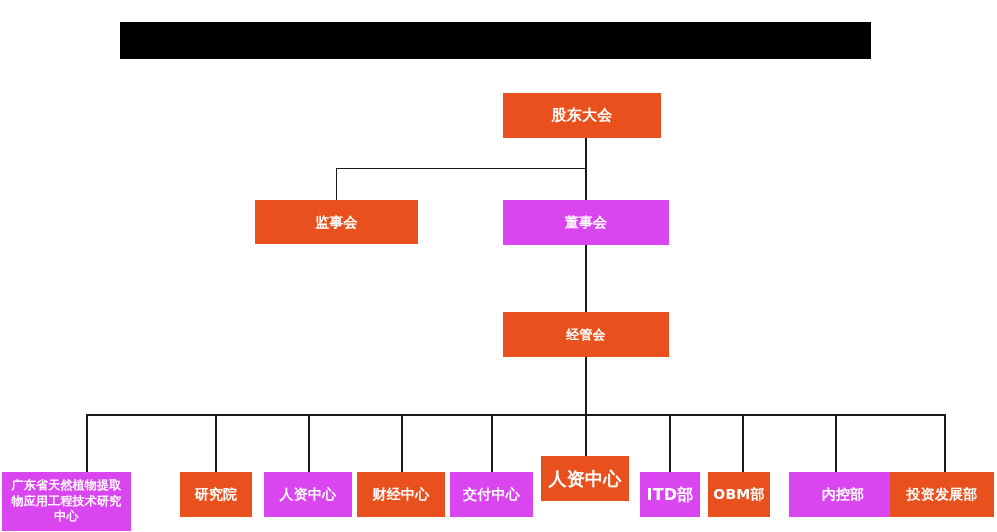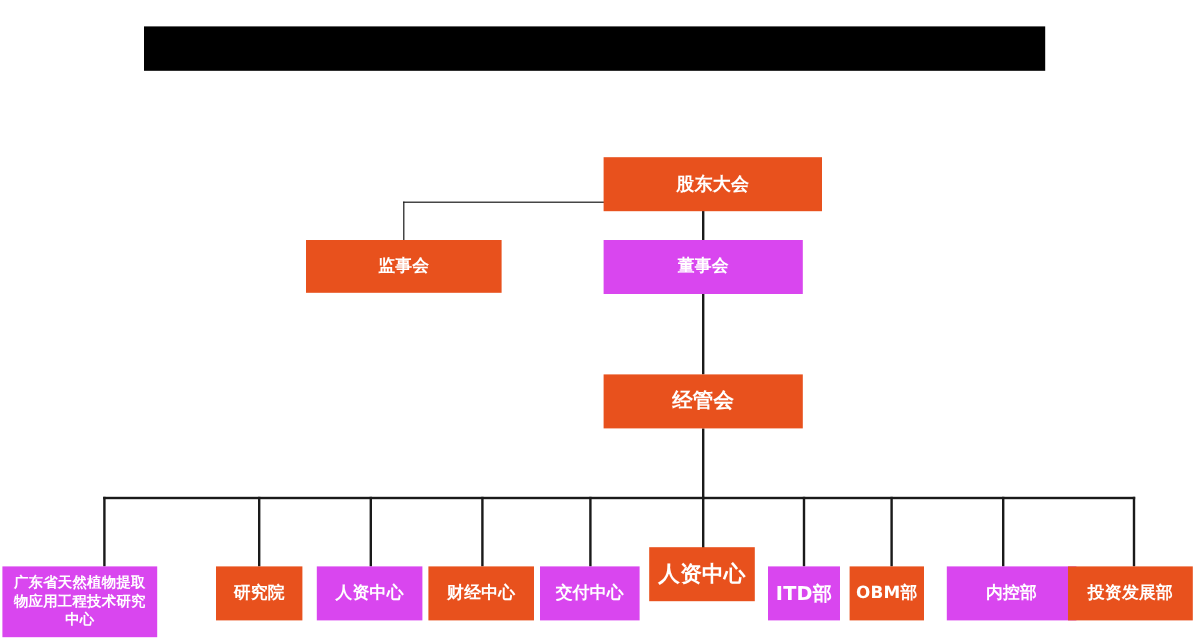--- a/index.html
+++ b/index.html
@@ -64,21 +64,21 @@
   .thin { width: 1px; }
   .thin-h { height: 1px; }
 </style>
 </head>
 <body>
 
 <div id="canvas">
 
   <div class="redaction-bar"></div>
 
-  <div class="node dark" style="left:503px; top:93px; width:182px; height:45px; font-size:15px;margin-top:38px;">
+  <div class="node dark" style="left:503px; top:93px; width:158px; height:45px; font-size:15px;">
     <span>股东大会</span>
   </div>
 
   <div class="line-v" style="left:585px; top:138px; height:31px;"></div>
 
   <div class="line-h thin-h" style="left:336px; top:168px; width:250px;"></div>
 
   <div class="line-v thin" style="left:336px; top:168px; height:33px;"></div>
 
   <div class="line-v" style="left:585px; top:168px; height:33px;"></div>
@@ -86,21 +86,21 @@
   <div class="node dark" style="left:255px; top:200px; width:163px; height:44px; font-size:14px;">
     <span>监事会</span>
   </div>
 
   <div class="node light" style="left:503px; top:200px; width:166px; height:45px; font-size:14px;">
     <span>董事会</span>
   </div>
 
   <div class="line-v" style="left:585px; top:245px; height:67px;"></div>
 
-  <div class="node dark" style="left:503px; top:312px; width:166px; height:45px; font-size:17px;">
+  <div class="node dark" style="left:503px; top:312px; width:166px; height:45px; font-size:13px;">
     <span>经管会</span>
   </div>
 
   <div class="line-v" style="left:585px; top:357px; height:59px;"></div>
 
   <div class="line-h" style="left:86px; top:414px; width:860px;"></div>
 
   <div class="line-v" style="left:86px;  top:414px; height:58px;"></div>
   <div class="line-v" style="left:215px; top:414px; height:58px;"></div>
   <div class="line-v" style="left:308px; top:414px; height:58px;"></div>

